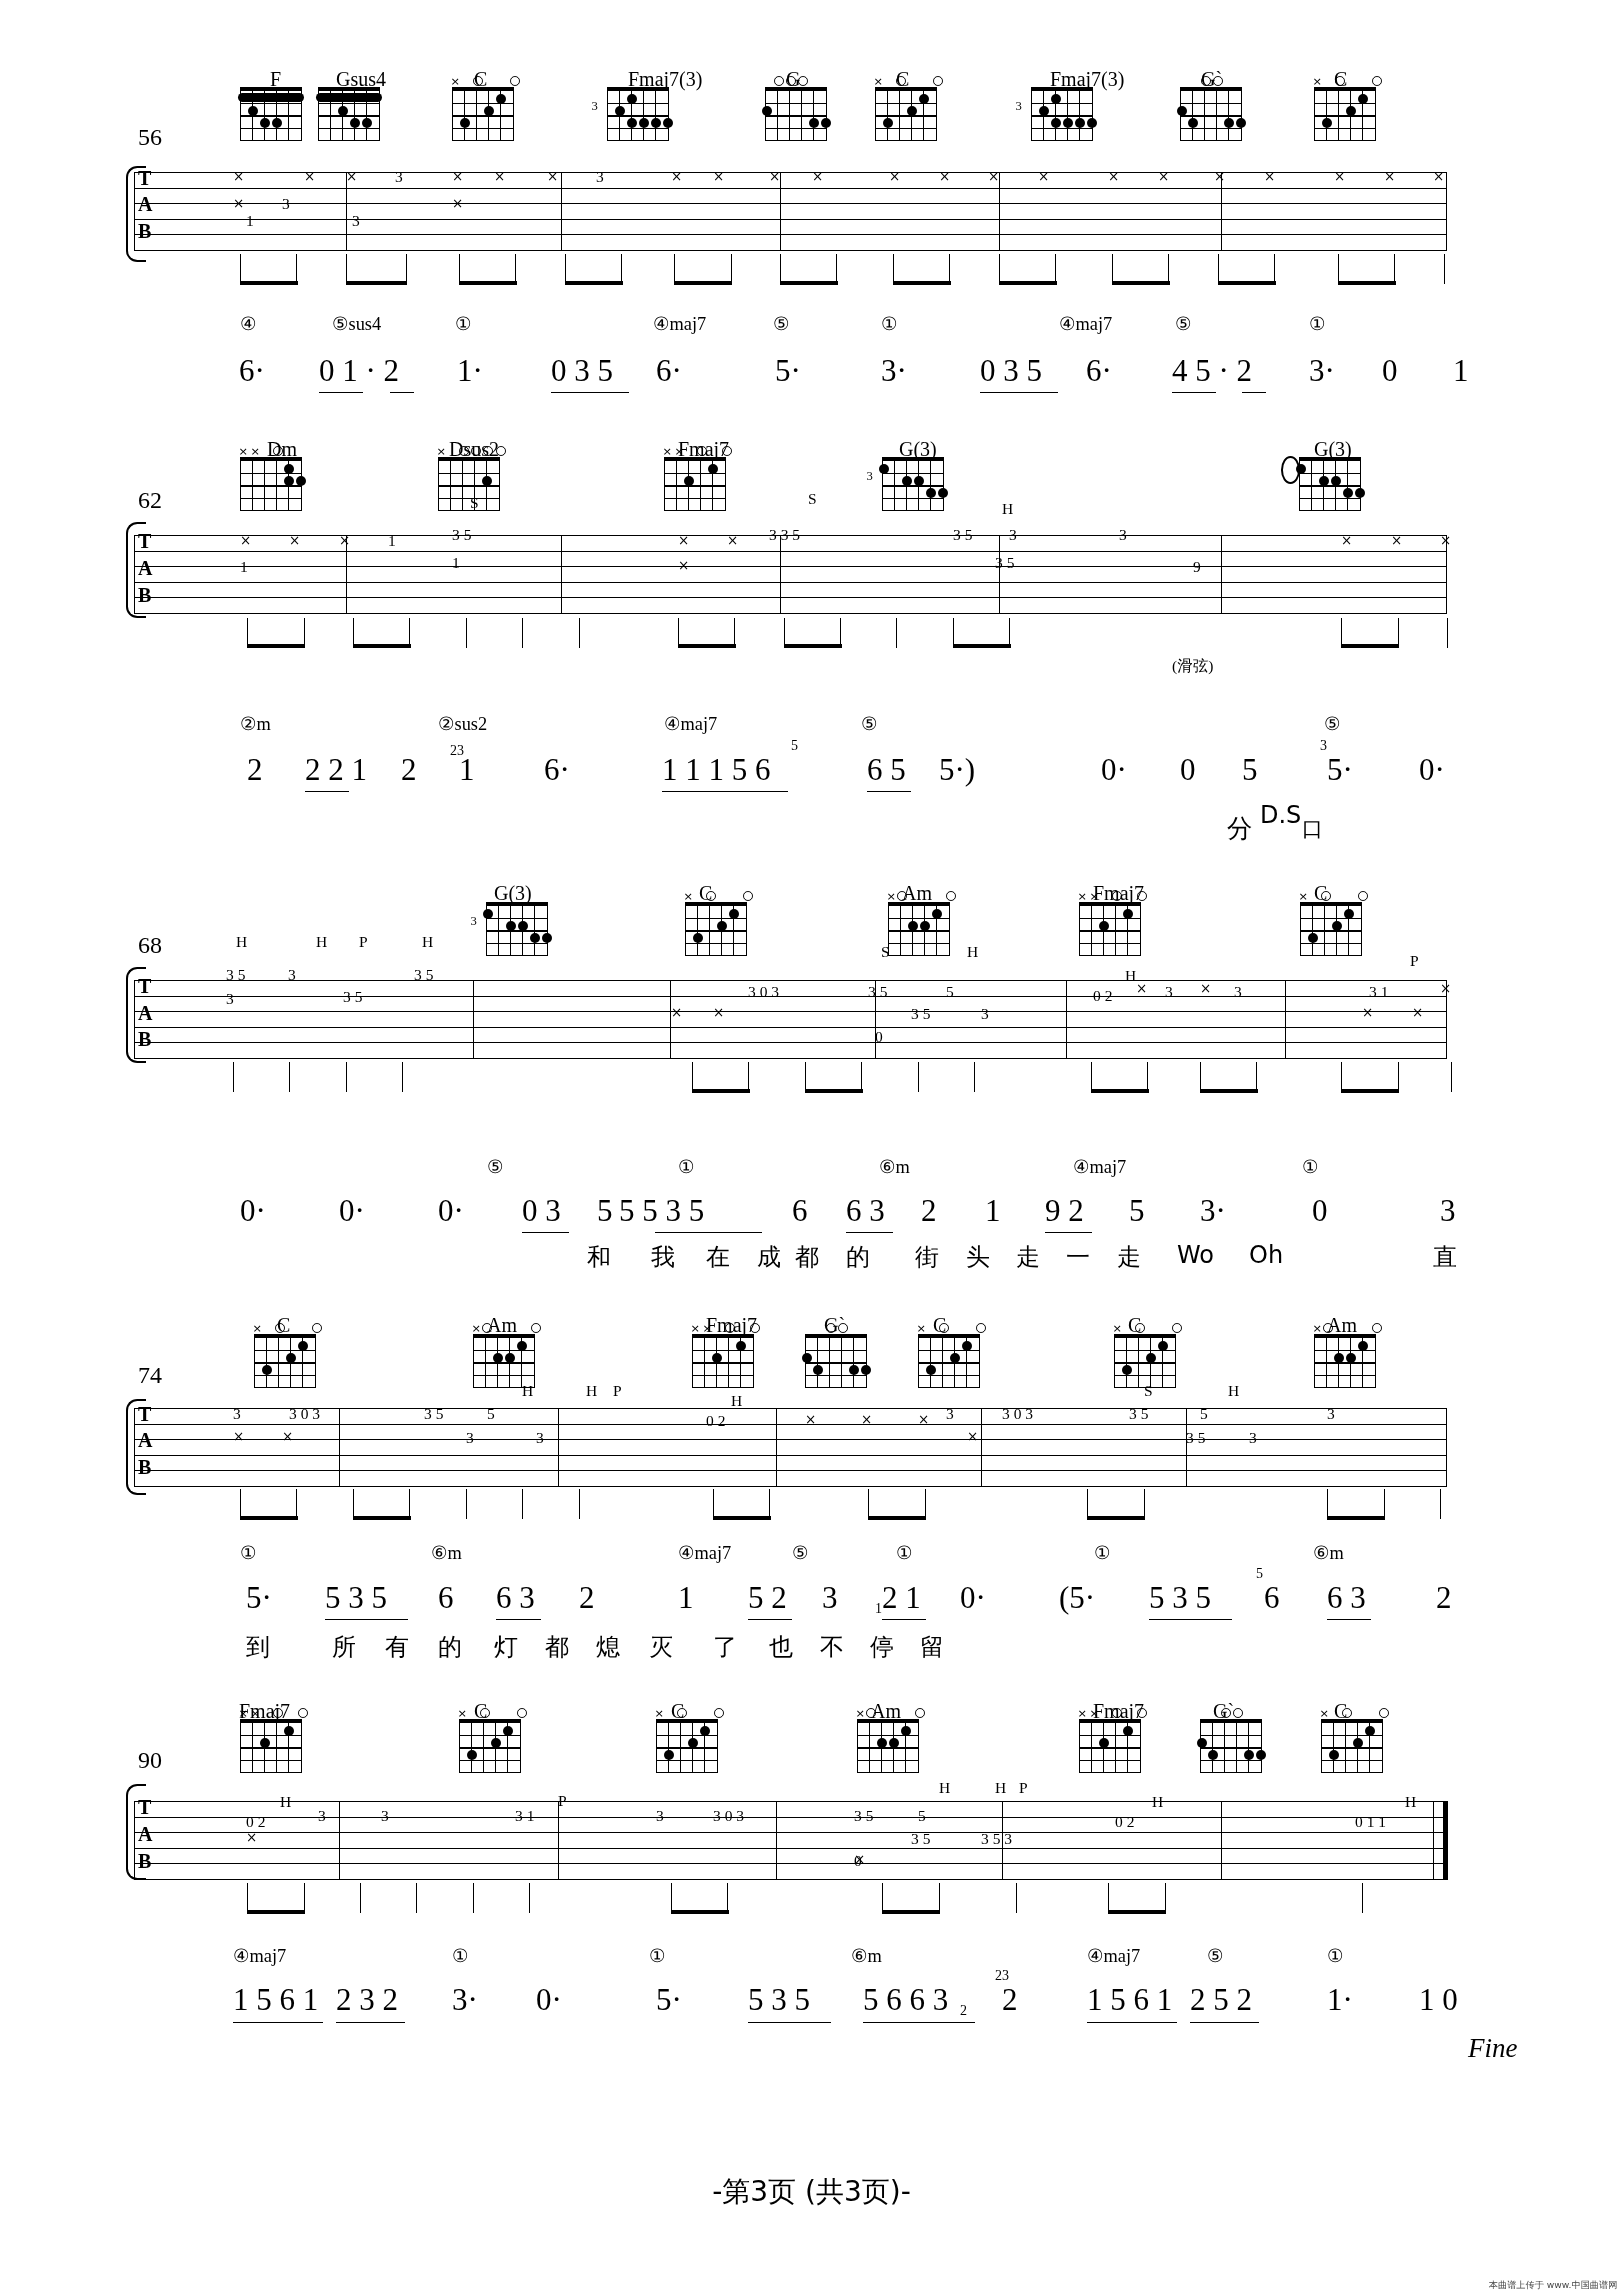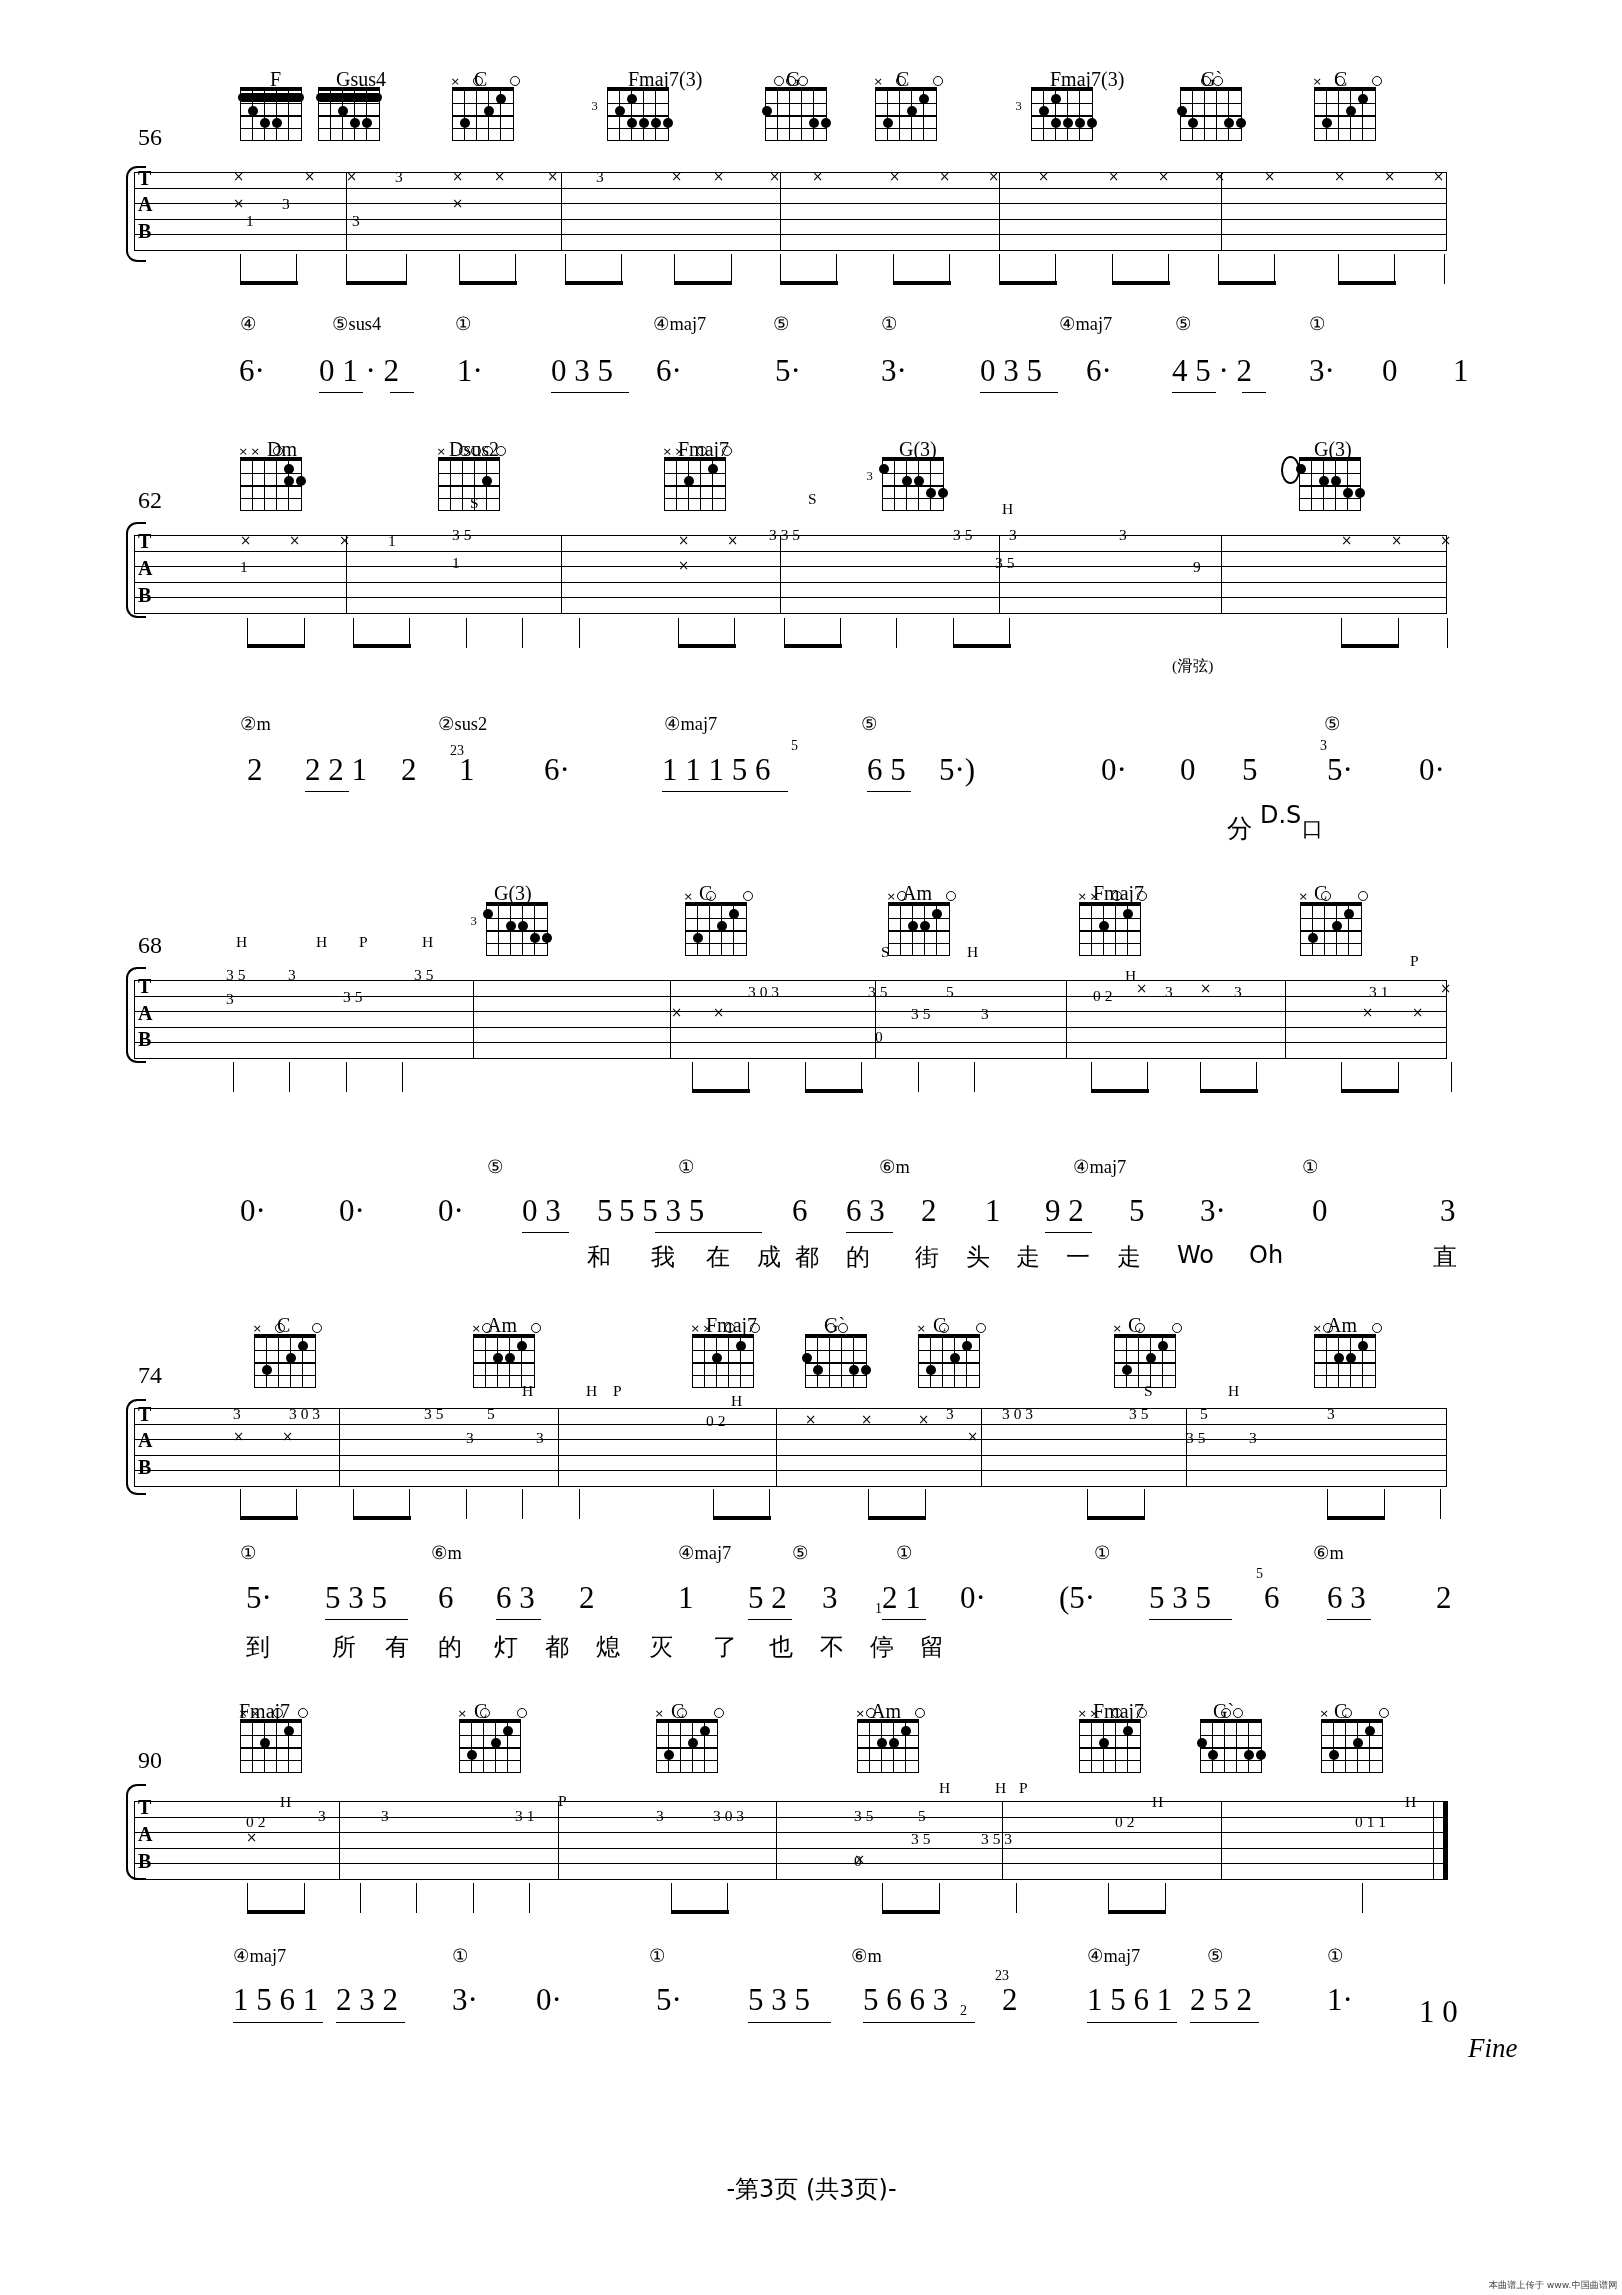--- a/index.html
+++ b/index.html
@@ -8,21 +8,21 @@
 
   
   .sysnum{position:absolute;font-family:"Liberation Serif",serif;font-size:24px;color:#000;}
   .chordname{position:absolute;font-family:"Liberation Serif",serif;font-size:20px;color:#000;white-space:nowrap;}
   .lyric{position:absolute;font-family:"DejaVu Sans",sans-serif;font-size:24px;color:#000;white-space:nowrap;}
   .numnote{position:absolute;font-family:"Liberation Serif",serif;font-size:31px;color:#000;white-space:nowrap;}
   .smallnum{position:absolute;font-family:"Liberation Serif",serif;font-size:14px;color:#000;white-space:nowrap;}
   .tinytxt{position:absolute;font-family:"Liberation Serif",serif;font-size:15.5px;color:#000;white-space:nowrap;}
   .circnum{position:absolute;font-family:"Liberation Serif",serif;font-size:18.4px;color:#000;white-space:nowrap;}
   .tabnum{position:absolute;font-family:"Liberation Serif",serif;font-size:15.5px;color:#000;white-space:nowrap;}
-  .footer{position:absolute;width:100%;text-align:center;font-family:"DejaVu Sans",sans-serif;font-size:24px;}
+  .footer{position:absolute;width:100%;text-align:center;font-family:"DejaVu Sans",sans-serif;font-size:28px;}
   .credit{position:absolute;right:5.6px;bottom:2.8px;font-family:"DejaVu Sans",sans-serif;font-size:9.2px;color:#444;}
 
   
   .staff{position:absolute;left:134px;width:1313px;}
   .staff .ln{position:absolute;left:0;width:100%;height:1.4px;background:#000;}
   .staff .ln:nth-child(1){top:0}
   .staff .ln:nth-child(2){top:15.5px}
   .staff .ln:nth-child(3){top:31px}
   .staff .ln:nth-child(4){top:47px}
   .staff .ln:nth-child(5){top:62px}
@@ -1350,21 +1350,21 @@
     <div class="numnote" style="left:863px;top:1982px;">5 6 6 3</div>
     <div class="underline" style="left:863px;top:2022px;width:112px"></div>
     <div class="smallnum" style="left:960px;top:2003px;">2</div>
     <div class="smallnum" style="left:995px;top:1968px;">23</div>
     <div class="numnote" style="left:1002px;top:1982px;">2</div>
     <div class="numnote" style="left:1087px;top:1982px;">1 5 6 1</div>
     <div class="underline" style="left:1087px;top:2022px;width:90px"></div>
     <div class="numnote" style="left:1190px;top:1982px;">2 5 2</div>
     <div class="underline" style="left:1190px;top:2022px;width:69px"></div>
     <div class="numnote" style="left:1327px;top:1982px;">1·</div>
-    <div class="numnote" style="left:1419px;top:1982px;margin-top:12px;">1 0</div>
+    <div class="numnote" style="left:1419px;top:1982px;">1 0</div>
 
     <div class="tinytxt" style="left:1468px;top:2033px;font-size:27px;font-style:italic;">Fine</div>
   </div>
 
   <div class="footer" style="top:2173px;">-第3页 (共3页)-</div>
   <div class="credit">本曲谱上传于 www.中国曲谱网</div>
 
 </div>
 
 

